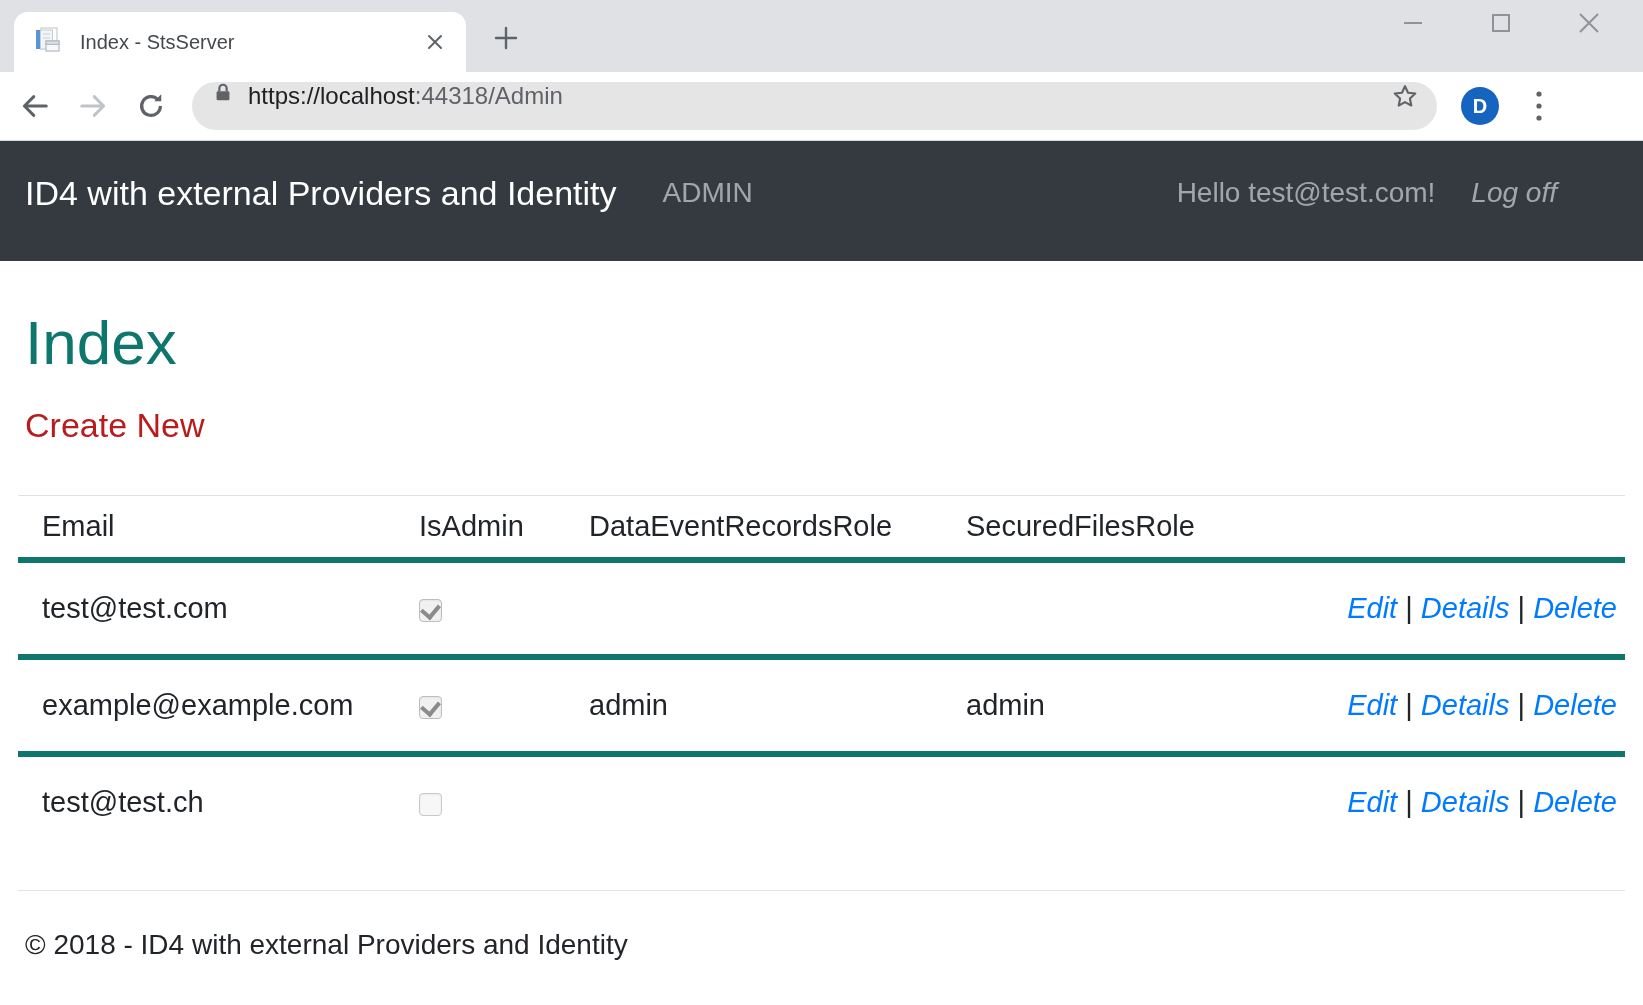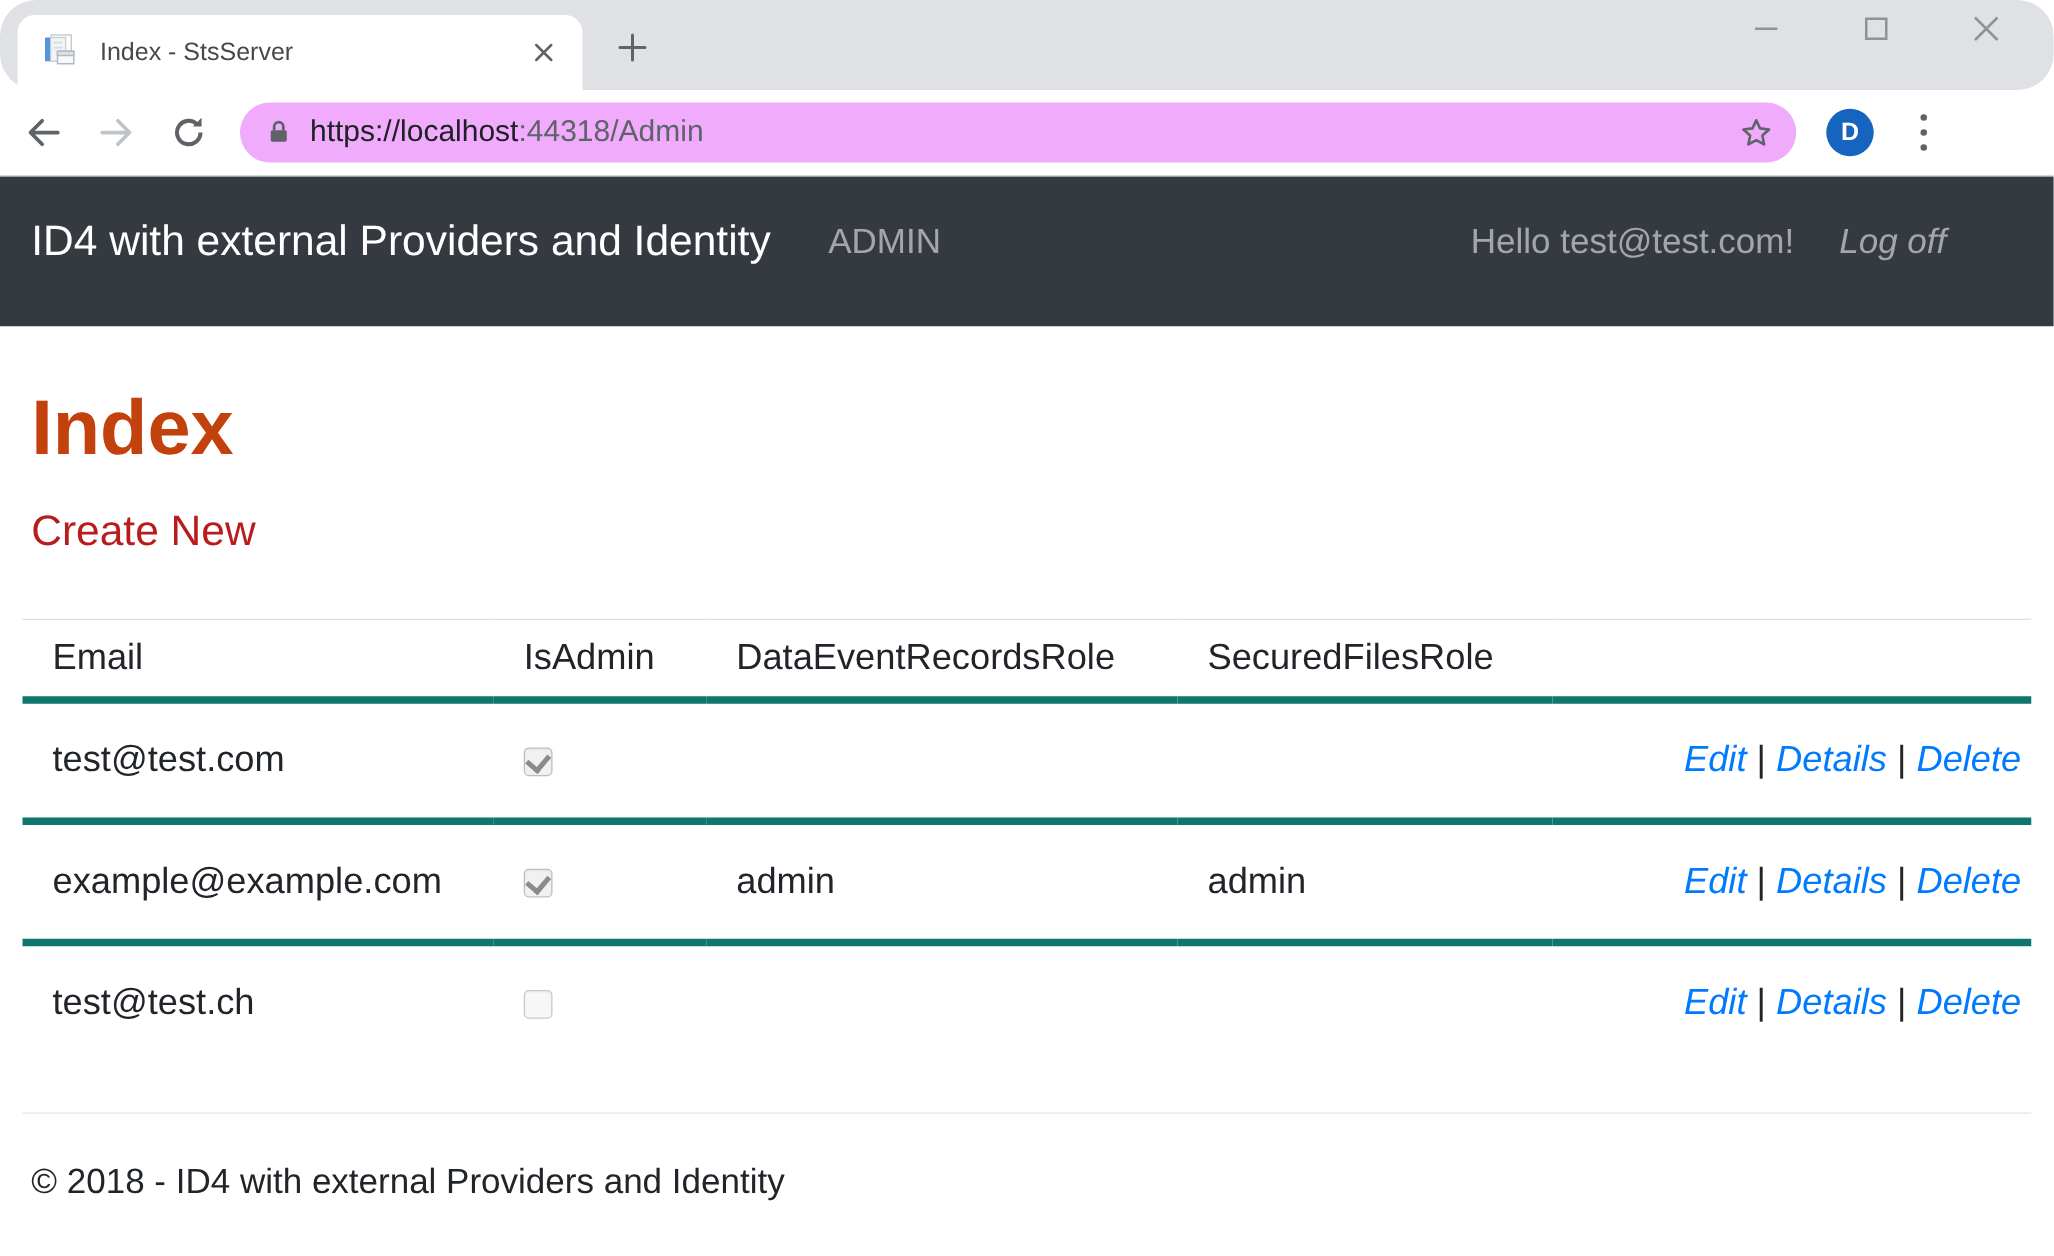--- a/index.html
+++ b/index.html
@@ -2,42 +2,42 @@
 <html><head>
 <meta charset="utf-8">
 <style>
   html,body{margin:0;padding:0;}
   body{
     width:1643px;height:1005px;overflow:hidden;background:#fff;
     font-family:"Liberation Sans","DejaVu Sans",sans-serif;
     -webkit-font-smoothing:antialiased;
   }
   
-  .tab-strip{position:relative;height:72px;background:#dfe1e5;border-radius:29px;}
+  .tab-strip{position:relative;height:72px;background:#dfe1e5;}
   .tab{
     position:absolute;left:14px;top:12px;width:452px;height:60px;
     background:#fff;border-radius:14px 14px 0 0;display:flex;align-items:center;
   }
   .tab .favicon{margin-left:18px;width:32px;height:32px;flex:0 0 auto;}
   .tab .tab-title{margin-left:16px;font-size:20px;color:#45494d;flex:1 1 auto;
     white-space:nowrap;overflow:hidden;}
   .tab .tab-close{margin-right:20px;width:22px;height:22px;flex:0 0 auto;cursor:pointer;}
   .new-tab{position:absolute;left:488px;top:20px;width:36px;height:36px;
     display:flex;align-items:center;justify-content:center;cursor:pointer;}
   .win-controls{position:absolute;right:10px;top:0;height:46px;display:flex;}
   .win-btn{width:88px;height:46px;display:flex;align-items:center;justify-content:center;cursor:pointer;}
   .toolbar{
     height:68px;background:#fff;display:flex;align-items:center;
     border-bottom:1px solid #d5d8db;position:relative;
   }
   .nav-btn{width:46px;height:46px;display:flex;align-items:center;justify-content:center;
     margin-left:12px;flex:0 0 auto;cursor:pointer;}
   .omnibox{
-    margin-left:18px;height:48px;flex:0 0 auto;width:1245px;background:#f0abfc;
-    border-radius:24px;display:flex;align-items:center;
+    margin-left:18px;height:48px;flex:0 0 auto;width:1245px;background:#e5e5e5;
+    border-radius:24px;display:flex;align-items:flex-start;
   }
   .omnibox .lock{margin-left:20px;flex:0 0 auto;}
   .url{margin-left:14px;font-size:24px;flex:1 1 auto;white-space:nowrap;overflow:hidden;}
   .url .host{color:#202124;}
   .url .rest{color:#5f6368;}
   .omnibox .star{margin-right:18px;flex:0 0 auto;cursor:pointer;}
   .avatar{
     margin-left:24px;width:38px;height:38px;border-radius:50%;background:#1565c0;
     color:#fff;font-size:20px;font-weight:bold;display:flex;align-items:center;
     justify-content:center;flex:0 0 auto;cursor:pointer;
@@ -50,21 +50,21 @@
     padding:0 40px 16px 25px;color:#fff;
   }
   .brand{font-size:34px;color:#fff;text-decoration:none;white-space:nowrap;cursor:pointer;}
   .nav-link{font-size:28px;color:rgba(255,255,255,.55);text-decoration:none;cursor:pointer;white-space:nowrap;}
   .nav-admin{margin-left:46px;}
   .nav-spacer{flex:1 1 auto;}
   .nav-greeting{font-size:28px;color:rgba(255,255,255,.55);white-space:nowrap;}
   .nav-logoff{margin-left:36px;margin-right:46px;font-style:italic;}
   
   .content{padding:0 18px;}
-  h1.page-title{margin:46px 0 0 7px;font-size:62px;font-weight:700;color:#c2410c;}
+  h1.page-title{margin:46px 0 0 7px;font-size:62px;font-weight:400;color:#0f766e;}
   .create-link{display:inline-block;margin:28px 0 0 7px;font-size:34px;color:#b91c1c;
     text-decoration:none;cursor:pointer;}
   table.user-table{width:100%;border-collapse:collapse;margin-top:50px;font-size:29px;color:#212529;}
   .user-table th{
     text-align:left;font-weight:normal;padding:14px 24px;
     border-top:1px solid #dee2e6;border-bottom:2px solid #404040;
   }
   .user-table td{padding:29px 24px;border-top:6px solid #0f766e;vertical-align:middle;}
   .user-table td.actions{text-align:right;white-space:nowrap;padding-right:8px;}
   .user-table a{color:#007bff;text-decoration:none;cursor:pointer;font-style:italic;}

